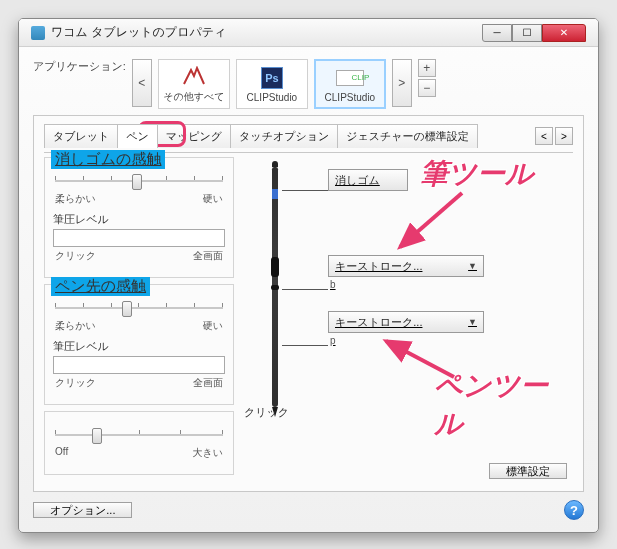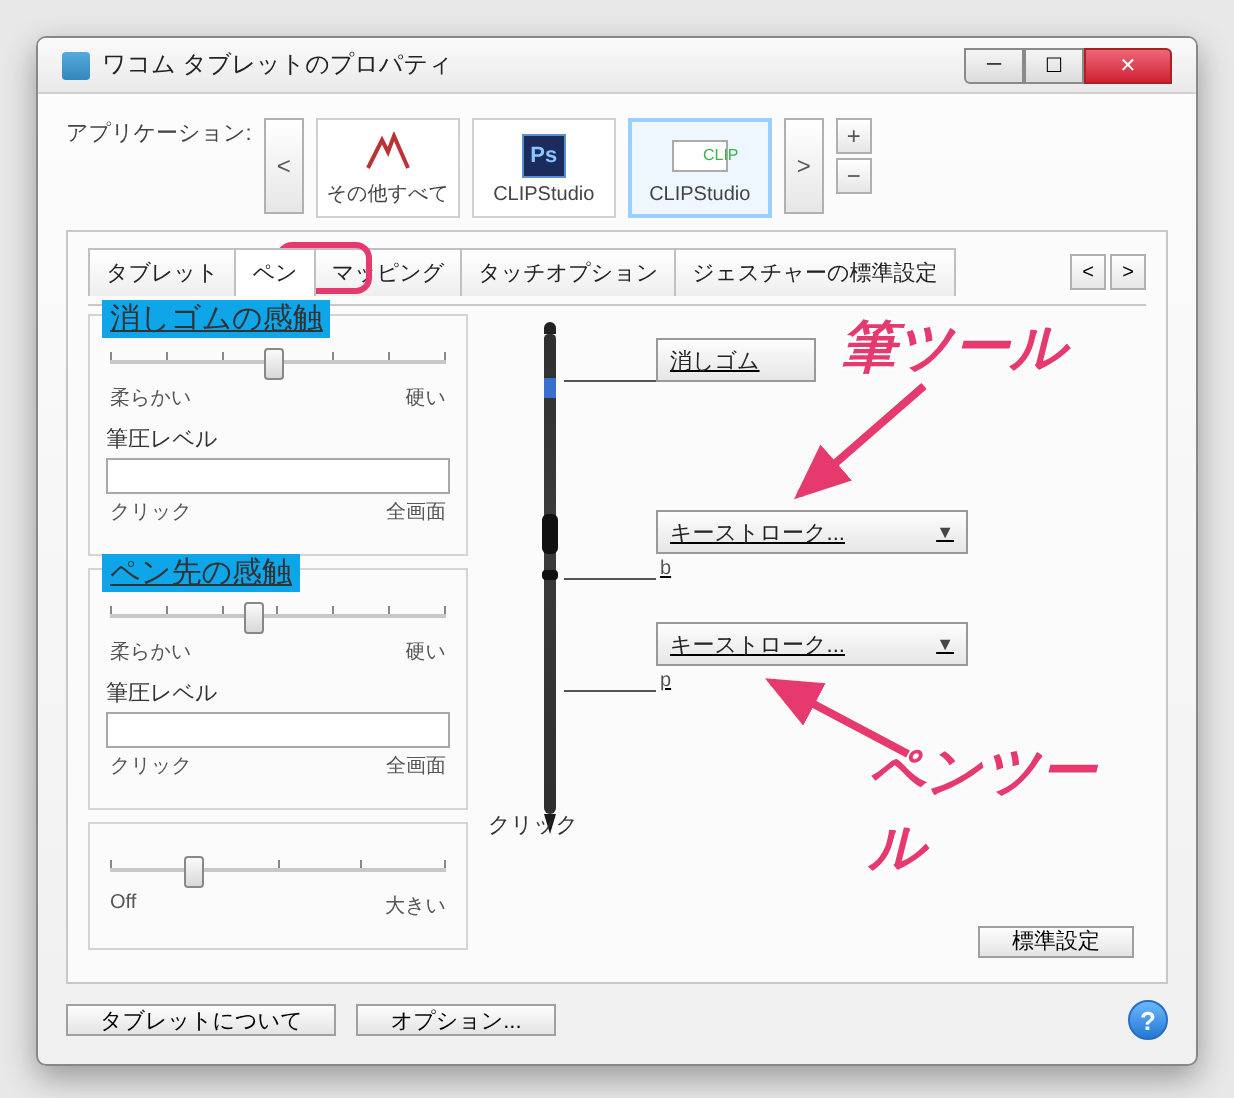--- a/index.html
+++ b/index.html
@@ -259,18 +259,17 @@
                   <path d="M0,0 L7,3 L0,6 Z" fill="#e63a6e"></path>
                 </marker>
               </defs>
             <line x1="82" y1="42" x2="14" y2="6" stroke="#e63a6e" stroke-width="4" marker-end="url(#ah2)"></line>
           </svg>
         </div>
       </div>
     </div>
 
     <div class="footer">
-      <div class="bottombtn">タブレットについて</div>
       <div class="bottombtn">オプション...</div>
       <div class="help">?</div>
     </div>
   </div>
 </div>
 
 </body></html>

